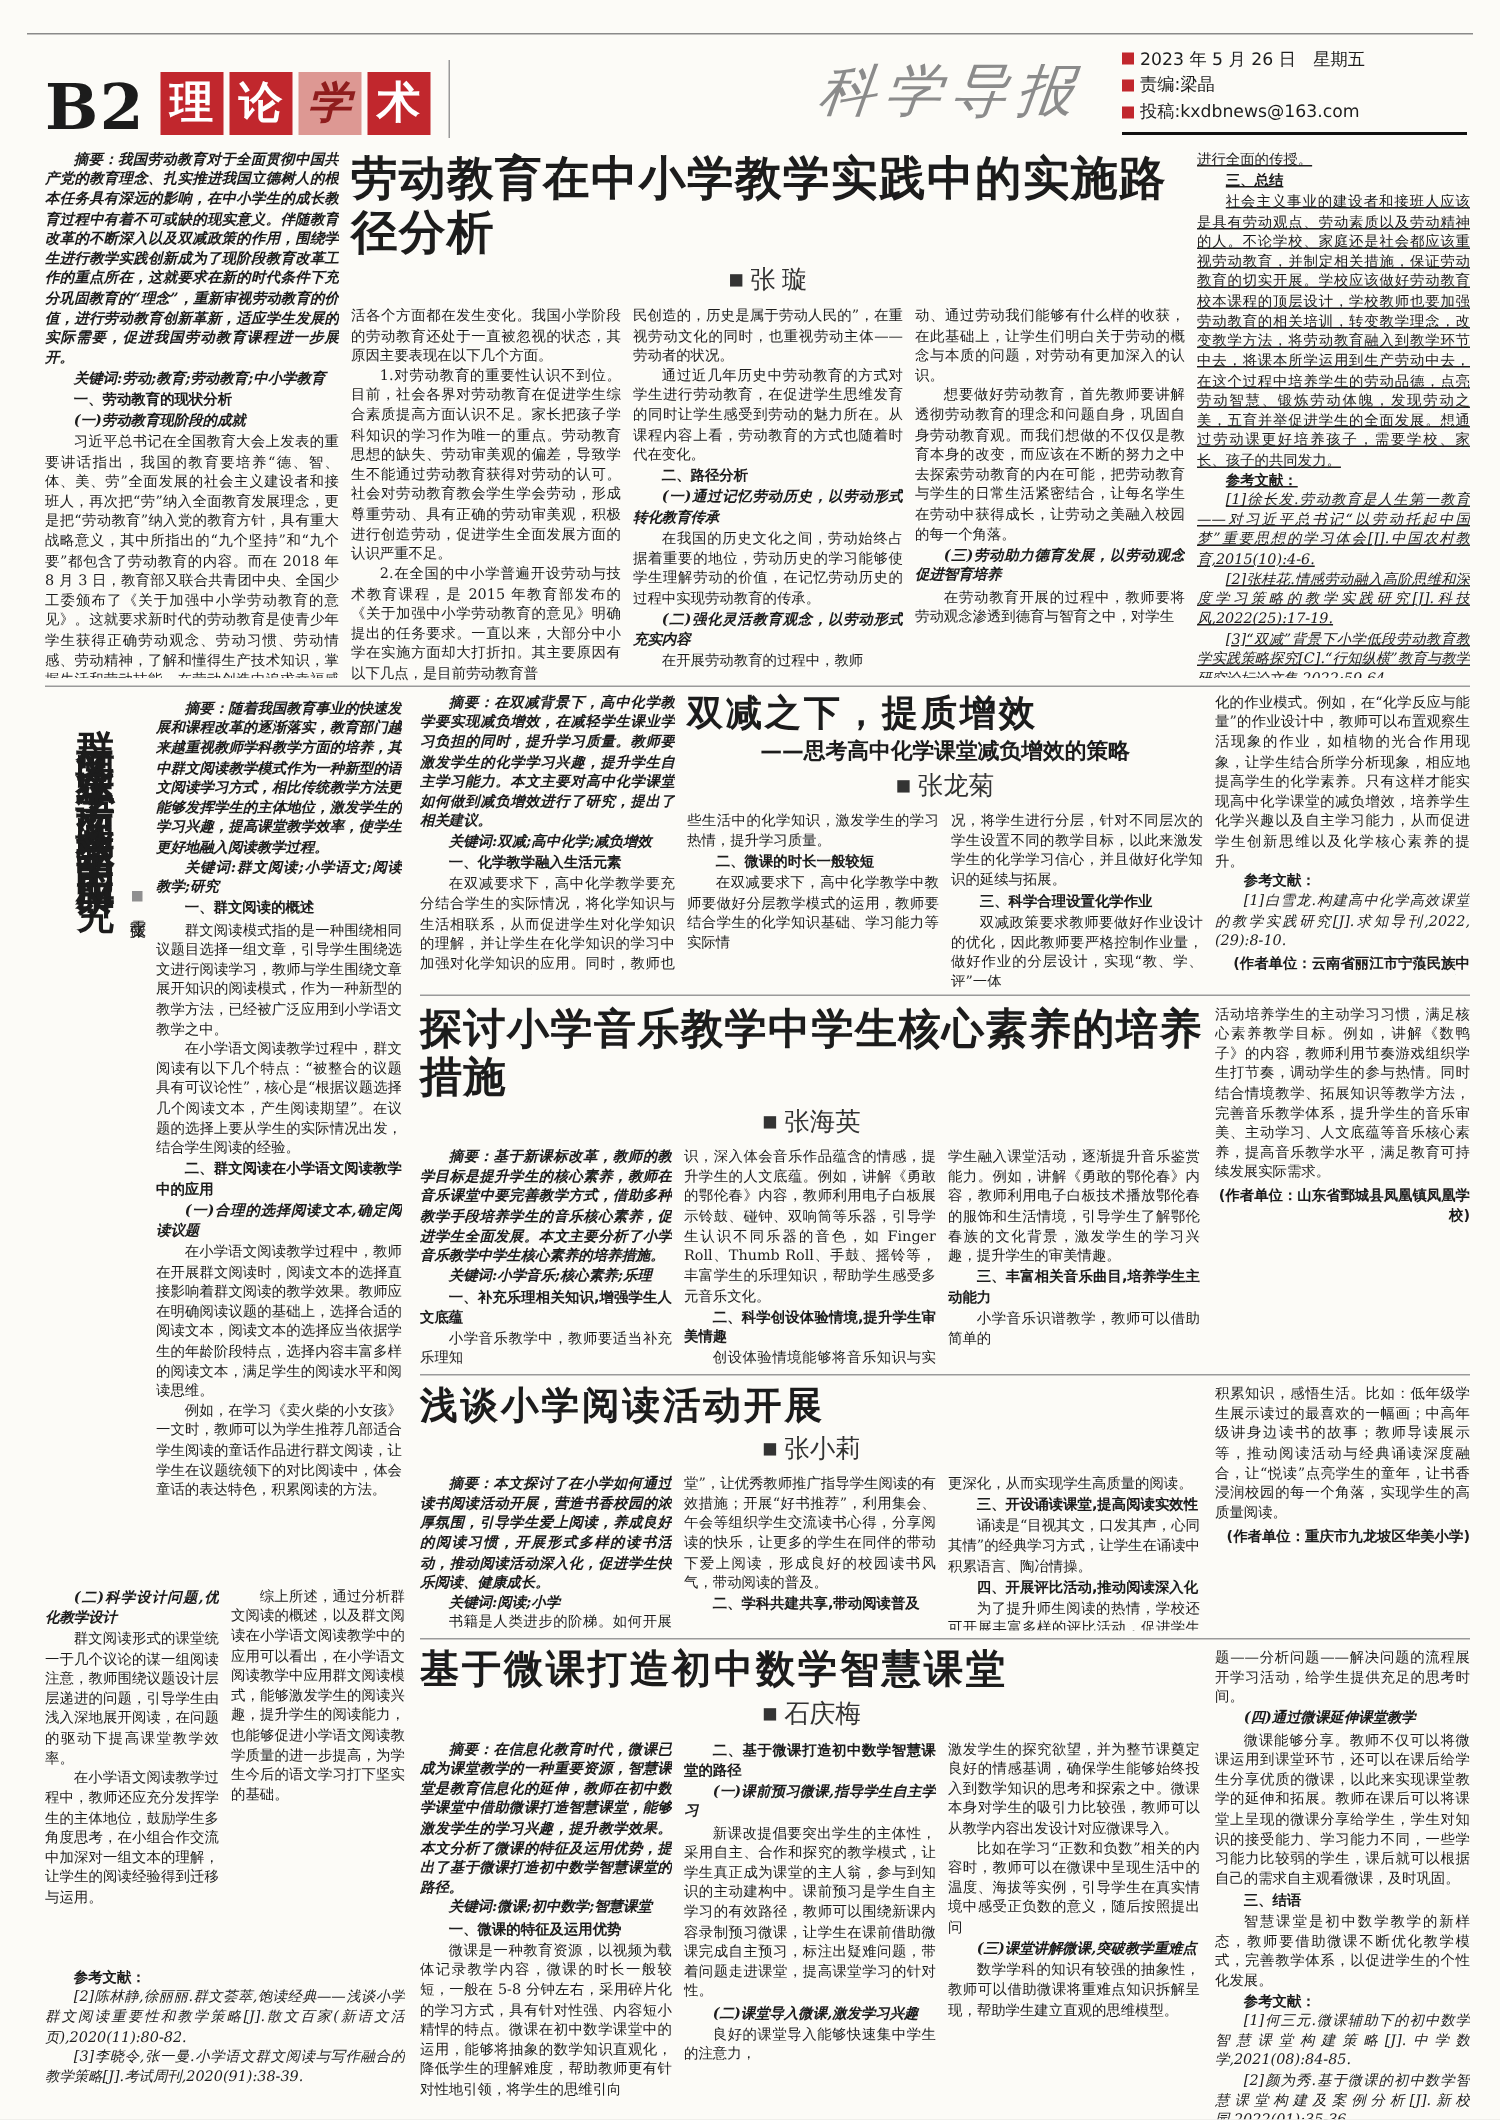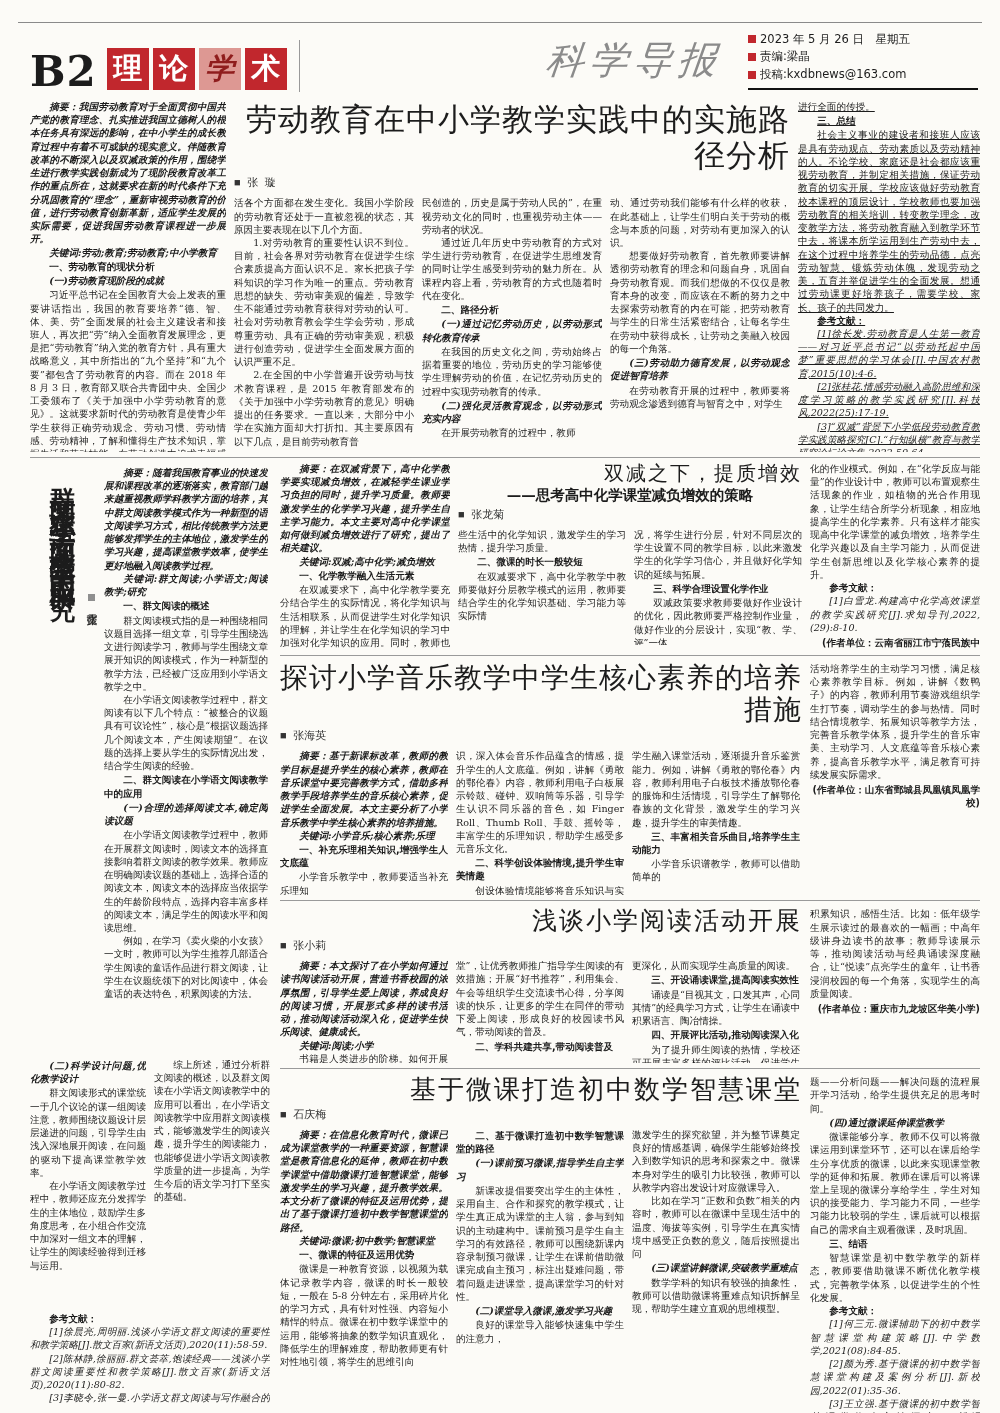--- a/index.html
+++ b/index.html
@@ -27,21 +27,21 @@
   .b-pc{text-indent:0;}
   .b-abs{font-style:italic;font-weight:600;text-indent:2em;}
   .b-kw{font-style:italic;font-weight:bold;text-indent:2em;}
   .b-h{font-family:"DejaVu Sans","Liberation Sans",sans-serif;font-weight:bold;text-indent:2em;margin:1px 0;}
   .b-hh{font-style:italic;font-weight:bold;text-indent:2em;margin:1px 0;}
   .b-ref{font-style:italic;text-indent:2em;}
   .b-refh{font-weight:bold;text-indent:2em;font-family:"DejaVu Sans","Liberation Sans",sans-serif;}
   .b-affil{font-family:"DejaVu Sans","Liberation Sans",sans-serif;font-weight:bold;text-align:right;text-indent:0;margin-top:2px;}
   .c{overflow:hidden;}
   .cols{display:flex;gap:8px;}
-  .byline{text-align:left;font-family:Liberation Mono, monospace;font-size:11px;color:#333;margin:2px 0 6px 0;}
+  .byline{text-align:center;font-family:Liberation Serif, serif;font-size:17px;color:#333;margin:2px 0 6px 0;}
   
   .a1{position:absolute;left:30px;top:100px;width:950px;height:352px;display:flex;gap:8px;}
   .a1-l{width:196px;height:352px;}
   .a1-mid{width:556px;}
   .a1-title{font-family:"DejaVu Sans","Liberation Sans",sans-serif;font-weight:bold;font-size:31px;
             letter-spacing:1px;text-align:center;line-height:1.2;margin-top:2px;}
   .a1-cols .c{width:180px;height:268px;}
   .a1-r{width:182px;height:352px;text-decoration:underline;}
   .rule-a1{position:absolute;left:30px;right:20px;top:457px;border-top:1px solid #9a9a9a;}
   
@@ -53,25 +53,25 @@
            font-size:11px;padding-top:128px;color:#222;}
   .vauthor .sq{width:7px;height:7px;margin:0 0 4px 0;}
   .strip-colA{width:164px;height:588px;margin-left:6px;}
   .strip-row2{display:flex;gap:8px;height:252px;margin-top:4px;}
   .strip-row2 .c{width:116px;height:252px;}
   .strip-row3{height:92px;overflow:hidden;margin-top:2px;}
   
   .rightarea{position:absolute;left:280px;top:462px;width:700px;}
   .art{display:flex;gap:8px;}
   .hr{border-top:1px solid #9a9a9a;margin:5px 0 6px 0;}
-  .t-main{font-family:"DejaVu Sans","Liberation Sans",sans-serif;font-weight:normal;text-align:right;line-height:1.15;}
+  .t-main{font-family:"DejaVu Sans","Liberation Sans",sans-serif;font-weight:bold;text-align:left;line-height:1.15;}
   
   .a3 .side{width:170px;height:188px;}
   .a3-mid{width:344px;}
-  .a3 .t-main{font-size:20px;letter-spacing:2px;}
+  .a3 .t-main{font-size:24px;letter-spacing:2px;}
   .a3-sub{font-family:"DejaVu Sans","Liberation Sans",sans-serif;font-weight:bold;font-size:14.5px;text-align:center;margin-top:1px;}
   .a3-cols .c{width:168px;height:117px;}
   
   .midwrap{width:522px;}
   .tallcol{width:170px;}
   .a4 .t-main{font-size:28px;letter-spacing:1px;}
   .a4 .midcols .c{width:168px;height:146px;}
   .a4 .tallcol{height:194px;}
   .a5 .t-main{font-size:25px;letter-spacing:2px;}
   .a5 .midcols .c{width:168px;height:104px;}
@@ -183,21 +183,20 @@
           <div class="blk b-hh">(二)科学设计问题,优化教学设计</div>
           <div class="blk b-p">群文阅读形式的课堂统一于几个议论的谋一组阅读注意，教师围绕议题设计层层递进的问题，引导学生由浅入深地展开阅读，在问题的驱动下提高课堂教学效率。</div>
           <div class="blk b-p">在小学语文阅读教学过程中，教师还应充分发挥学生的主体地位，鼓励学生多角度思考，在小组合作交流中加深对一组文本的理解，让学生的阅读经验得到迁移与运用。</div>
         </div>
       <div class="c">
           <div class="blk b-p">综上所述，通过分析群文阅读的概述，以及群文阅读在小学语文阅读教学中的应用可以看出，在小学语文阅读教学中应用群文阅读模式，能够激发学生的阅读兴趣，提升学生的阅读能力，也能够促进小学语文阅读教学质量的进一步提高，为学生今后的语文学习打下坚实的基础。</div>
         </div>
     </div>
     <div class="strip-row3 c">
         <div class="blk b-refh">参考文献：</div>
-        <div class="blk b-ref">[1]徐晨亮,周明丽.浅谈小学语文群文阅读的重要性和教学策略[J].散文百家(新语文活页),2020(11):58-59.</div>
         <div class="blk b-ref">[2]陈林静,徐丽丽.群文荟萃,饱读经典——浅谈小学群文阅读重要性和教学策略[J].散文百家(新语文活页),2020(11):80-82.</div>
         <div class="blk b-ref">[3]李晓令,张一曼.小学语文群文阅读与写作融合的教学策略[J].考试周刊,2020(91):38-39.</div>
       </div>
   </div>
 
   <div class="rightarea">
 
     <div class="art a3">
       <div class="c side">
           <div class="blk b-abs">摘要：在双减背景下，高中化学教学要实现减负增效，在减轻学生课业学习负担的同时，提升学习质量。教师要激发学生的化学学习兴趣，提升学生自主学习能力。本文主要对高中化学课堂如何做到减负增效进行了研究，提出了相关建议。</div>

